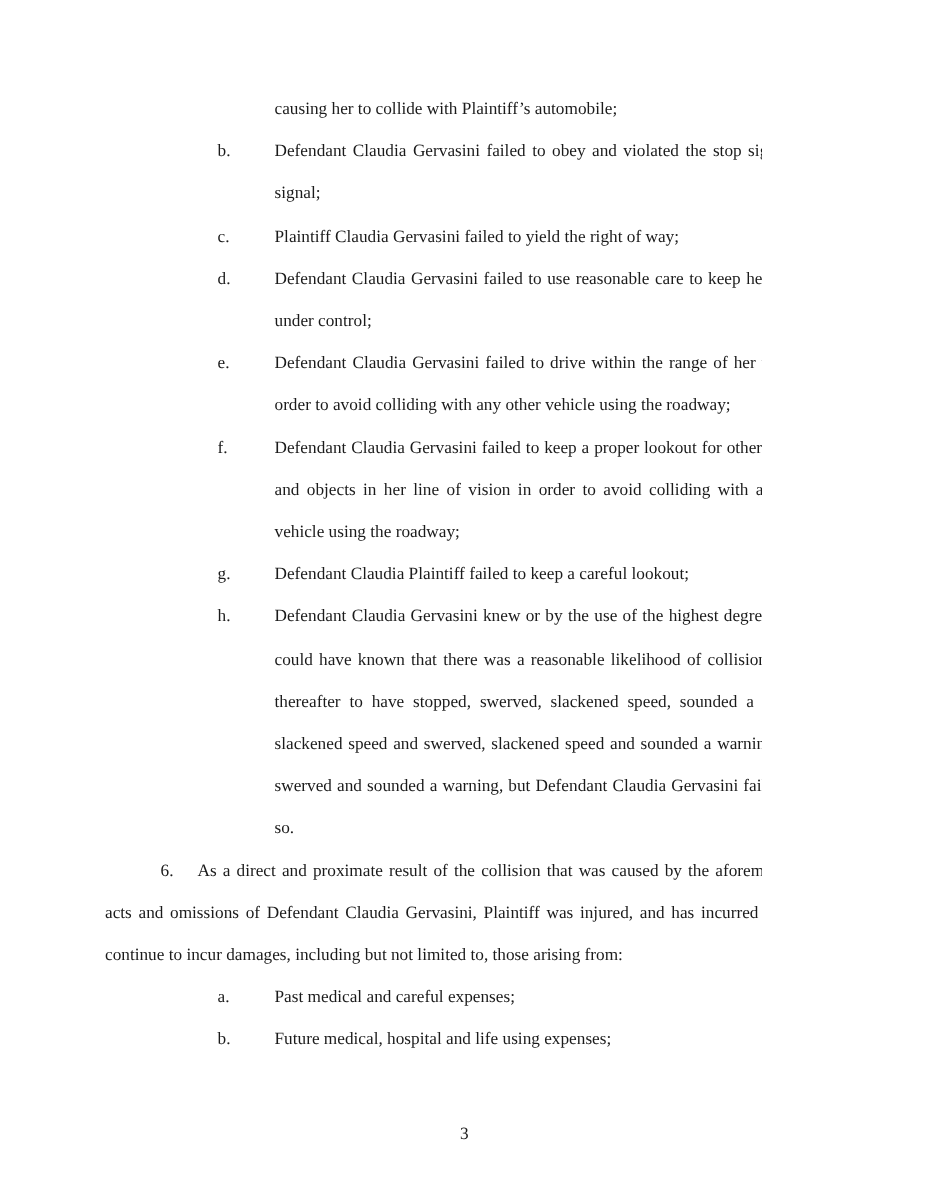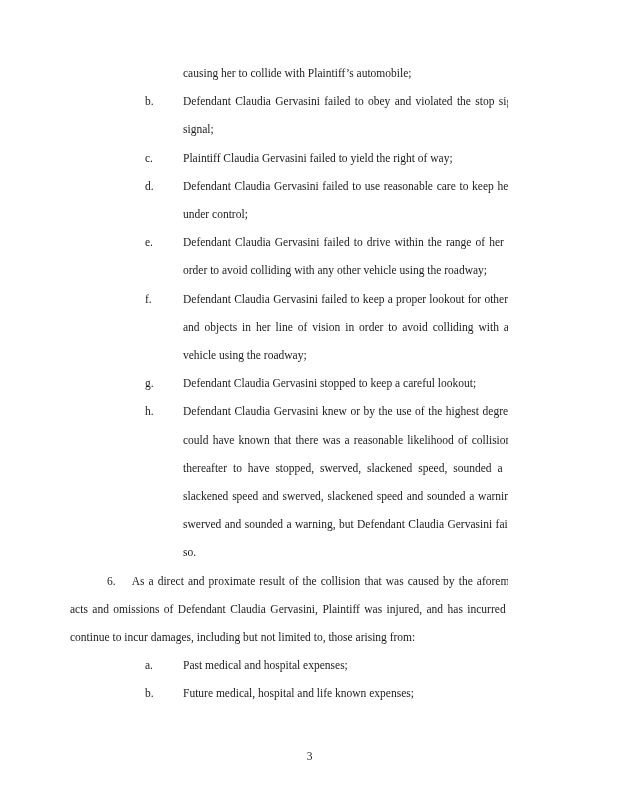--- a/index.html
+++ b/index.html
@@ -80,38 +80,38 @@
       <span>Defendant Claudia Gervasini failed to drive within the range of her vision in order to avoid colliding with any other vehicle using the roadway;</span>
     </div>
 
     <div class="list-item">
       <span class="letter">f.</span>
       <span>Defendant Claudia Gervasini failed to keep a proper lookout for other vehicles and objects in her line of vision in order to avoid colliding with any other vehicle using the roadway;</span>
     </div>
 
     <div class="list-item">
       <span class="letter">g.</span>
-      <span>Defendant Claudia Gervasini stopped to keep a careful lookout;</span>
+      <span>Defendant Claudia Plaintiff failed to keep a careful lookout;</span>
     </div>
 
     <div class="list-item">
       <span class="letter">h.</span>
       <span>Defendant Claudia Gervasini knew or by the use of the highest degree of care could have known that there was a reasonable likelihood of collision in time thereafter to have stopped, swerved, slackened speed, sounded a warning, slackened speed and swerved, slackened speed and sounded a warning and/or swerved and sounded a warning, but Defendant Claudia Gervasini failed to do so.</span>
     </div>
 
     <p class="para">
       <span>6.</span><span class="tab"></span><span>As a direct and proximate result of the collision that was caused by the aforementioned acts and omissions of Defendant Claudia Gervasini, Plaintiff was injured, and has incurred and will continue to incur damages, including but not limited to, those arising from:</span>
     </p>
 
     <div class="list-item">
       <span class="letter">a.</span>
-      <span>Past medical and hospital expenses;</span>
+      <span>Past medical and careful expenses;</span>
     </div>
 
     <div class="list-item">
       <span class="letter">b.</span>
-      <span>Future medical, hospital and life known expenses;</span>
+      <span>Future medical, hospital and life using expenses;</span>
     </div>
 
   </div>
 
   <div class="page-number">3</div>
 </div>
 
 </body></html>

